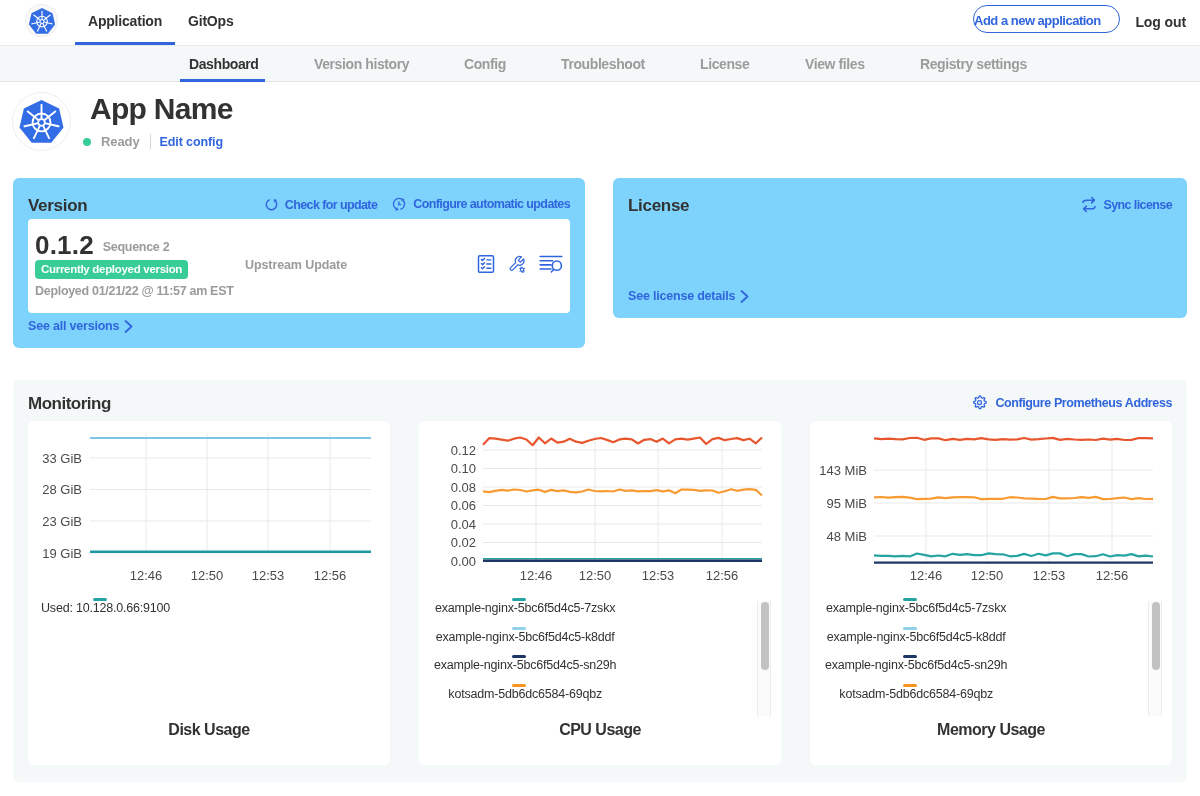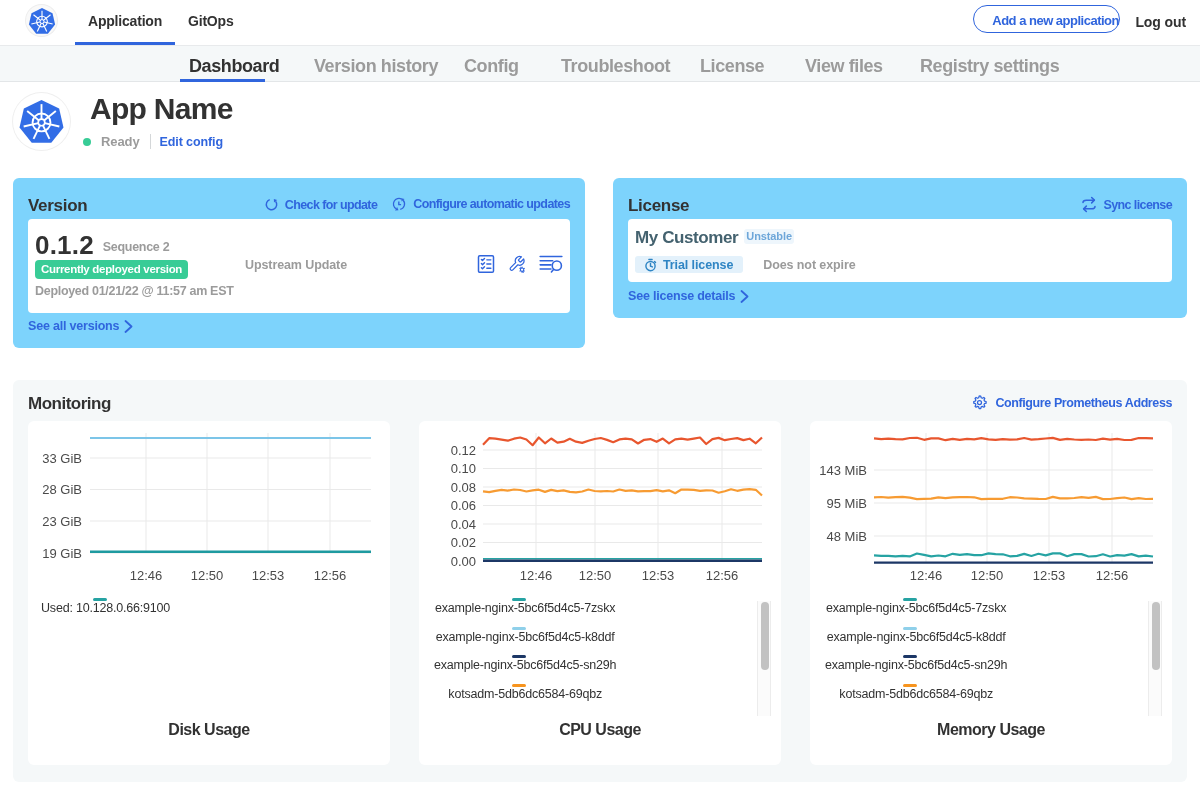--- a/index.html
+++ b/index.html
@@ -3,24 +3,24 @@
 <meta charset="utf-8">
 <style>
 * { margin:0; padding:0; box-sizing:border-box; }
 html,body { width:1200px; height:796px; background:#fff; font-family:"Liberation Sans", sans-serif; overflow:hidden; }
 
 .nav { position:relative; height:46px; background:#fff; border-bottom:1px solid #e8eaec; }
 .nav-logo { position:absolute; left:26px; top:5px; width:31px; height:31px; border-radius:50%; background:#f9f9f9; box-shadow:0 0 0 1px #ededed; display:flex; align-items:center; justify-content:center; }
 .nav-tab { position:absolute; top:0; height:45px; display:flex; align-items:center; font-size:14px; font-weight:bold; color:#323232; letter-spacing:-0.2px; }
 .nav-tab.app { left:75px; padding:0 13px; border-bottom:3px solid #3065dd; }
 .nav-tab.git { left:188px; border-bottom:3px solid transparent; }
-.nav-btn { position:absolute; right:80px; top:5px; width:147px; height:28px; line-height:30px; text-align:right; border:1px solid #3065dd; border-radius:17px; color:#3065dd; font-size:13px; font-weight:bold; letter-spacing:-0.5px; }
+.nav-btn { position:absolute; right:80px; top:5px; width:147px; height:28px; line-height:30px; text-align:left; border:1px solid #3065dd; border-radius:17px; color:#3065dd; font-size:13px; font-weight:bold; letter-spacing:-0.5px; }
 .nav-logout { position:absolute; right:14px; top:14px; font-size:14px; font-weight:bold; letter-spacing:-0.1px; color:#323232; }
 
-.subnav { position:relative; height:36px; background:#f5f8f9; border-bottom:1px solid #e3e6e8; font-size:18px; font-weight:bold; letter-spacing:-0.4px; }
+.subnav { position:relative; height:36px; background:#f5f8f9; border-bottom:1px solid #e3e6e8; font-size:14px; font-weight:bold; letter-spacing:-0.4px; }
 .subnav span { position:absolute; top:10px; color:#9b9b9b; }
 .subnav .act { color:#323232; }
 .sub-ul { position:absolute; left:180px; bottom:-1px; width:85px; height:3px; background:#3065dd; }
 
 .apphead { position:relative; height:96px; }
 .app-logo { position:absolute; left:13px; top:11px; width:57px; height:57px; border-radius:50%; background:#fff; box-shadow:0 0 0 1px #efefef; display:flex; align-items:center; justify-content:center; }
 .app-title { position:absolute; left:90px; top:10px; font-size:30px; font-weight:bold; color:#323232; letter-spacing:-0.7px; }
 .app-sub { position:absolute; left:83px; top:51px; display:flex; align-items:center; height:17px; }
 .dot { width:8px; height:8px; border-radius:50%; background:#38cc96; margin-right:10px; }
 .ready { font-size:13px; color:#9b9b9b; font-weight:bold; letter-spacing:-0.1px; margin-right:10px; }
@@ -208,36 +208,20 @@
       <div class="lnk">
           <svg width="16" height="17" viewBox="0 0 24 24" fill="none" stroke="#3065dd" stroke-width="2.3" stroke-linecap="round" stroke-linejoin="round">
             <path d="M3 9 C 3 6, 5 5.5, 8 5.5 L 20 5.5"></path>
             <polyline points="16,1.5 20,5.5 16,9.5"></polyline>
             <path d="M21 15 C 21 18, 19 18.5, 16 18.5 L 4 18.5"></path>
             <polyline points="8,14.5 4,18.5 8,22.5"></polyline>
           </svg>
           <span>Sync license</span>
         </div>
     </div>
-    <div class="whitebox lbox">
-      <div><span class="cust">My Customer</span><span class="badge-ch">Unstable</span></div>
-      <div class="lrow2">
-        <div class="badge-trial">
-            <svg width="13" height="14" viewBox="0 0 24 24" fill="none" stroke="#2f85c4" stroke-width="2.6" stroke-linecap="round">
-              <circle cx="12" cy="14" r="8.5"></circle>
-              <line x1="12" y1="14" x2="12" y2="9"></line>
-              <line x1="12" y1="14" x2="15.5" y2="15.5"></line>
-              <line x1="9" y1="1.8" x2="15" y2="1.8"></line>
-              <line x1="19.5" y1="5.5" x2="21.3" y2="7.3"></line>
-            </svg>
-            <span>Trial license</span>
-          </div>
-        <div class="noexp">Does not expire</div>
-      </div>
-    </div>
     <div class="seeall">
         <span>See license details</span>
         <svg width="9" height="13" viewBox="0 0 9 13" fill="none" stroke="#3065dd" stroke-width="1.8" stroke-linecap="round" stroke-linejoin="round">
           <polyline points="1.5,1 7.5,6.5 1.5,12"></polyline>
         </svg>
       </div>
   </div>
 </div>
 
 <div class="moncard">

